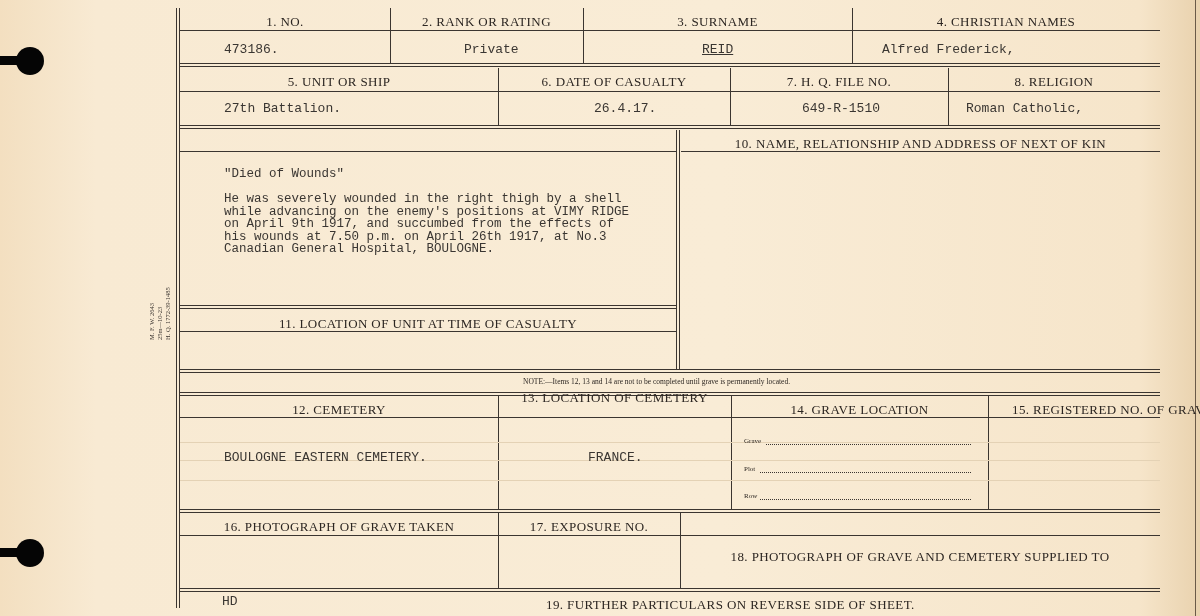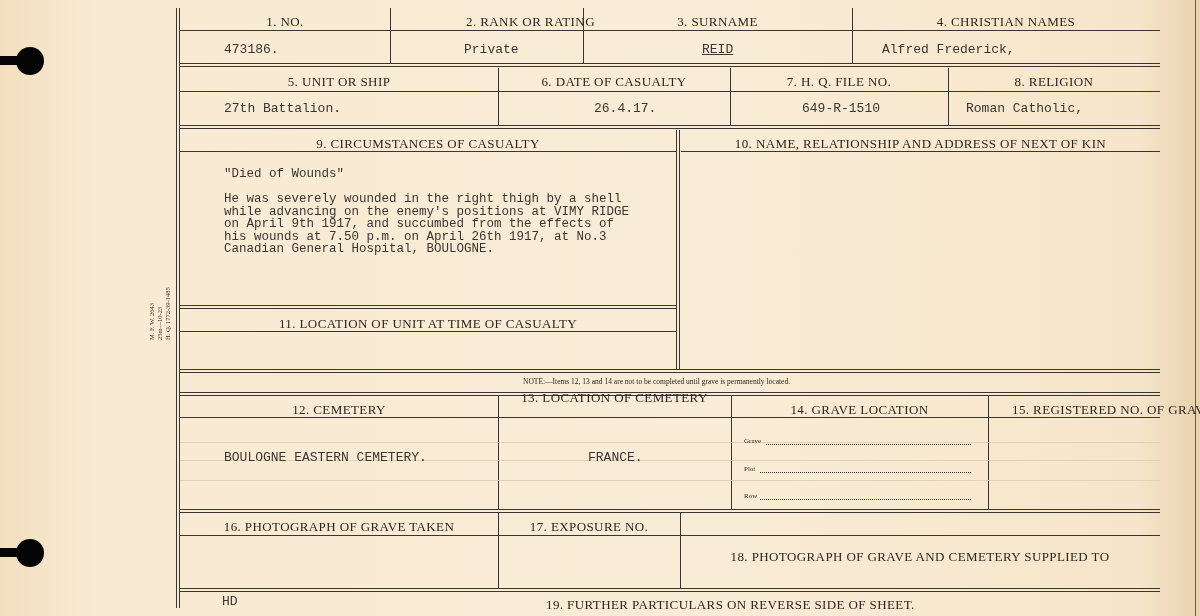--- a/index.html
+++ b/index.html
@@ -76,21 +76,21 @@
   <div class="dbl-v" style="left:176px; top:8px; height:600px;"></div>
   <div class="vline" style="left:1195px; top:0; height:616px; background:#6a5a48;"></div>
 
   <div class="hline" style="left:180px; top:30px; width:980px;"></div>
   <div class="dbl-h" style="left:180px; top:63px; width:980px;"></div>
   <div class="vline" style="left:390px; top:8px; height:56px;"></div>
   <div class="vline" style="left:583px; top:8px; height:56px;"></div>
   <div class="vline" style="left:852px; top:8px; height:56px;"></div>
 
   <div class="label" style="left:180px; width:210px; top:14px;">1. No.</div>
-  <div class="label" style="left:390px; width:193px; top:14px;margin-left:44px;">2. Rank or Rating</div>
+  <div class="label" style="left:390px; width:193px; top:14px;">2. Rank or Rating</div>
   <div class="label" style="left:583px; width:269px; top:14px;">3. Surname</div>
   <div class="label" style="left:852px; width:308px; top:14px;">4. Christian Names</div>
 
   <div class="typed" style="left:224px; top:42px;">473186.</div>
   <div class="typed" style="left:464px; top:42px;">Private</div>
   <div class="typed" style="left:702px; top:42px;text-decoration:underline;">REID</div>
   <div class="typed" style="left:882px; top:42px;">Alfred Frederick,</div>
 
   <div class="hline" style="left:180px; top:91px; width:980px;"></div>
   <div class="dbl-h" style="left:180px; top:125px; width:980px;"></div>
@@ -105,21 +105,20 @@
 
   <div class="typed" style="left:224px; top:101px;">27th Battalion.</div>
   <div class="typed" style="left:594px; top:101px;">26.4.17.</div>
   <div class="typed" style="left:802px; top:101px;">649-R-1510</div>
   <div class="typed" style="left:966px; top:101px;">Roman Catholic,</div>
 
   <div class="hline" style="left:180px; top:151px; width:496px;"></div>
   <div class="hline" style="left:681px; top:151px; width:479px;"></div>
   <div class="dbl-v" style="left:676px; top:130px; height:240px;"></div>
 
-  <div class="label" style="left:180px; width:496px; top:136px;">9. Circumstances of Casualty</div>
   <div class="label" style="left:681px; width:479px; top:136px;">10. Name, Relationship and Address of Next of Kin</div>
 
   <div class="typed-block" style="left:224px; top:168px;">"Died of Wounds"</div>
   <div class="typed-block" style="left:224px; top:193px;">He was severely wounded in the right thigh by a shell</div>
   <div class="typed-block" style="left:224px; top:205.5px;">while advancing on the enemy's positions at VIMY RIDGE</div>
   <div class="typed-block" style="left:224px; top:218px;">on April 9th 1917, and succumbed from the effects of</div>
   <div class="typed-block" style="left:224px; top:230.5px;">his wounds at 7.50 p.m. on April 26th 1917, at No.3</div>
   <div class="typed-block" style="left:224px; top:243px;">Canadian General Hospital, BOULOGNE.</div>
 
   <div class="dbl-h" style="left:180px; top:305px; width:496px;"></div>

